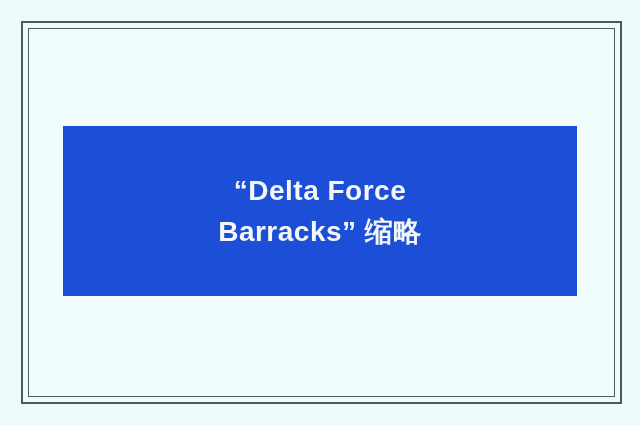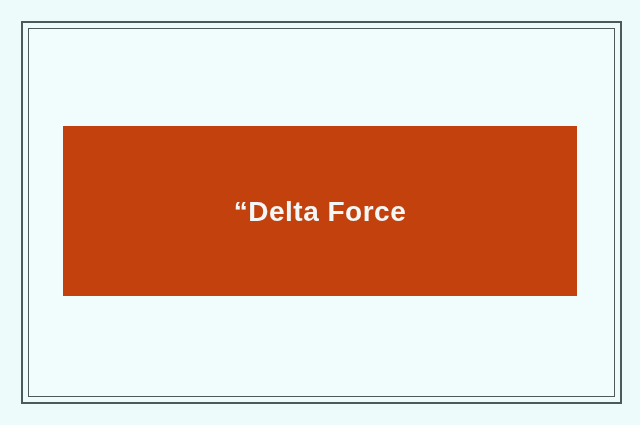--- a/index.html
+++ b/index.html
@@ -32,21 +32,21 @@
     border: 1px solid #4e5a58;
     box-sizing: border-box;
     background: #f0fdfc;
   }
   .thumb-placeholder {
     position: absolute;
     left: 63px;
     top: 126px;
     width: 514px;
     height: 170px;
-    background: #c2410c;
+    background: #1d4ed8;
     display: flex;
     flex-direction: column;
     justify-content: center;
     align-items: center;
     text-align: center;
   }
   .alt-line {
     color: #f3f7f6;
     font-size: 28px;
     font-weight: 700;
@@ -59,15 +59,16 @@
 <body>
 
 <div class="canvas">
 
   <div class="frame-outer">
     <div class="frame-inner"></div>
   </div>
 
   <div class="thumb-placeholder">
     <div class="alt-line">“Delta Force</div>
+    <div class="alt-line">Barracks” 缩略</div>
   </div>
 
 </div>
 
 </body></html>

